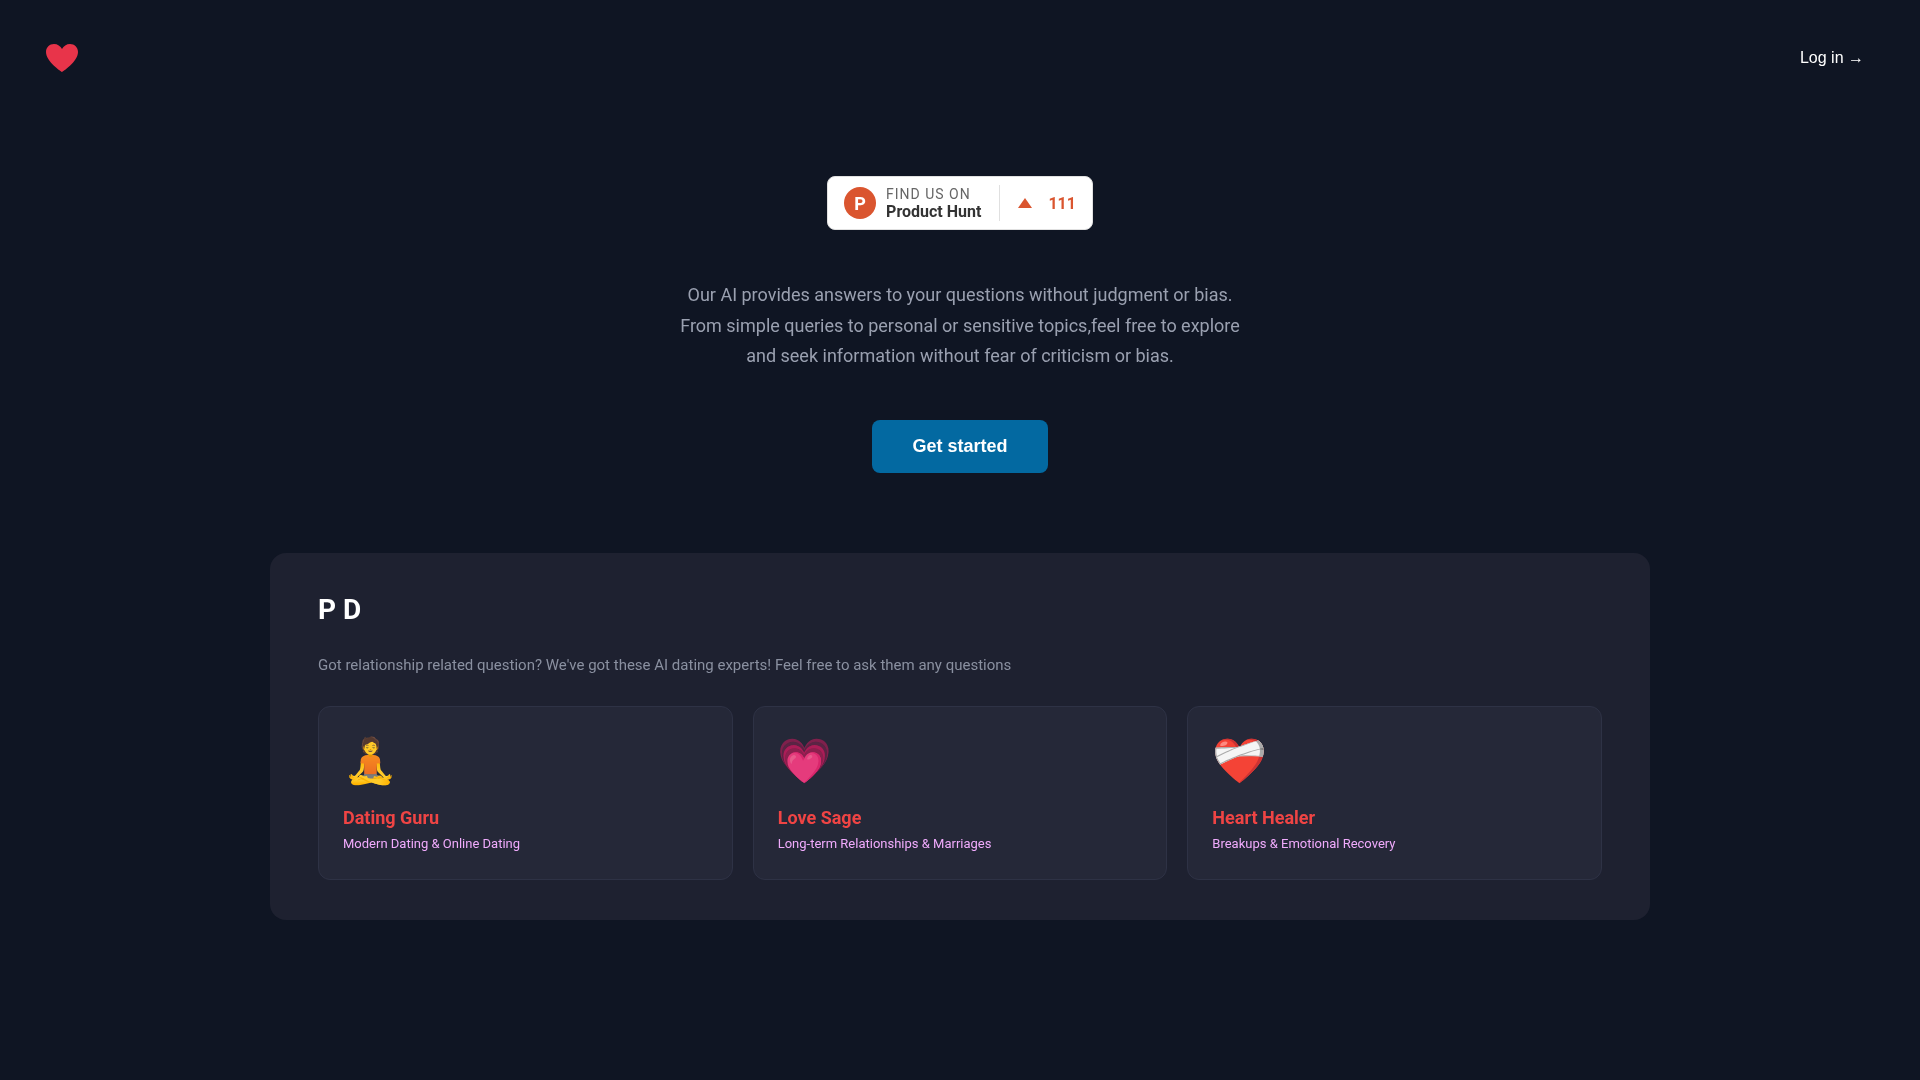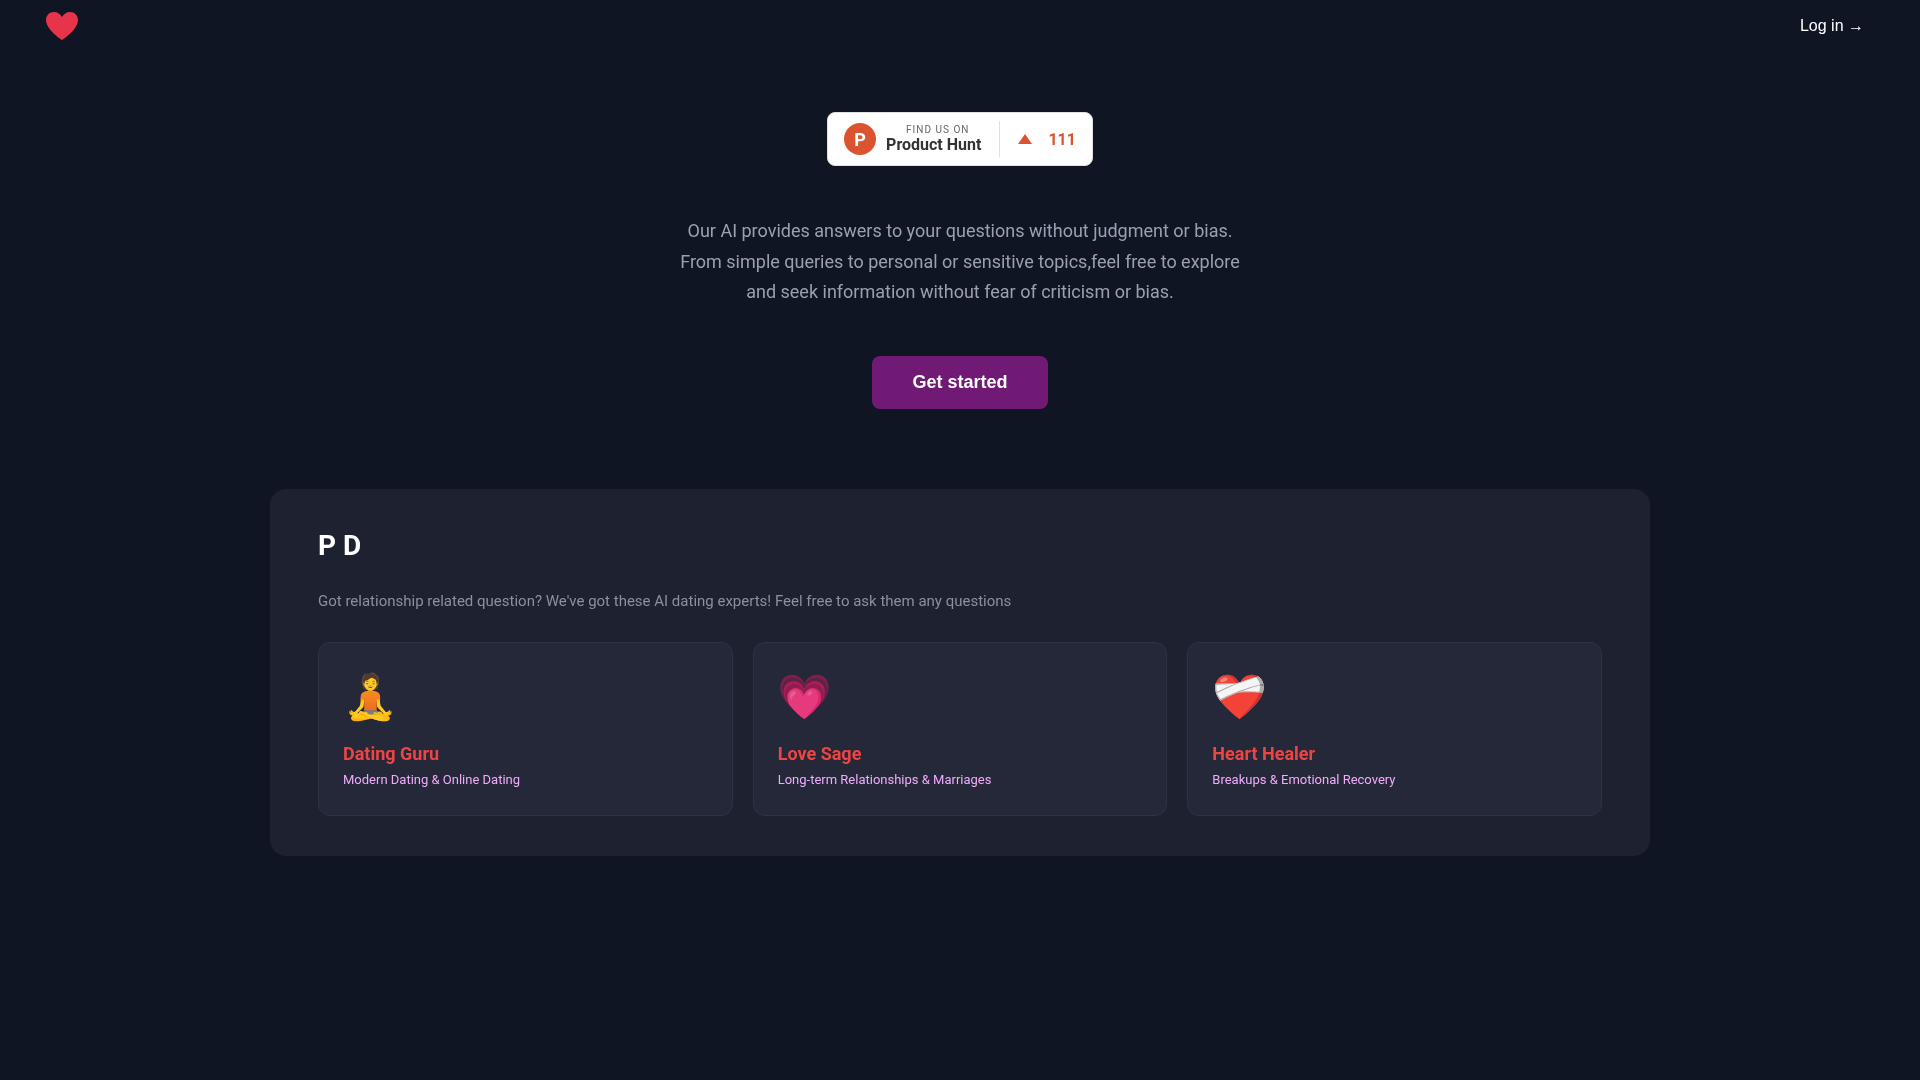--- a/index.html
+++ b/index.html
@@ -15,21 +15,21 @@
       font-family: -apple-system, BlinkMacSystemFont, 'Segoe UI', Roboto, sans-serif;
       color: #ffffff;
       overflow-x: hidden;
     }
 
     
     .header {
       display: flex;
       justify-content: space-between;
       align-items: center;
-      padding: 4px 40px;
+      padding: 36px 40px;
       position: relative;
     }
 
     .logo-heart {
       width: 44px;
       height: 44px;
       display: flex;
       align-items: center;
       justify-content: center;
     }
@@ -78,25 +78,24 @@
       font-size: 18px;
     }
 
     .ph-text-group {
       display: flex;
       flex-direction: column;
       align-items: flex-start;
     }
 
     .ph-find-us {
-      font-size: 10px;
+      font-size: 14px;
       color: #666;
       letter-spacing: 1px;
       text-transform: uppercase;
-      margin-left: 20px;
     }
 
     .ph-name {
       font-size: 16px;
       font-weight: bold;
       color: #333;
     }
 
     .ph-divider {
       width: 1px;
@@ -136,21 +135,21 @@
 
     .hero-subtitle {
       font-size: 18px;
       color: #9aa0b0;
       max-width: 580px;
       line-height: 1.7;
       margin-bottom: 48px;
     }
 
     .get-started-btn {
-      background: #701a75;
+      background: #0369a1;
       color: white;
       border: none;
       border-radius: 8px;
       padding: 16px 40px;
       font-size: 18px;
       font-weight: 600;
       cursor: pointer;
     }
 
     

